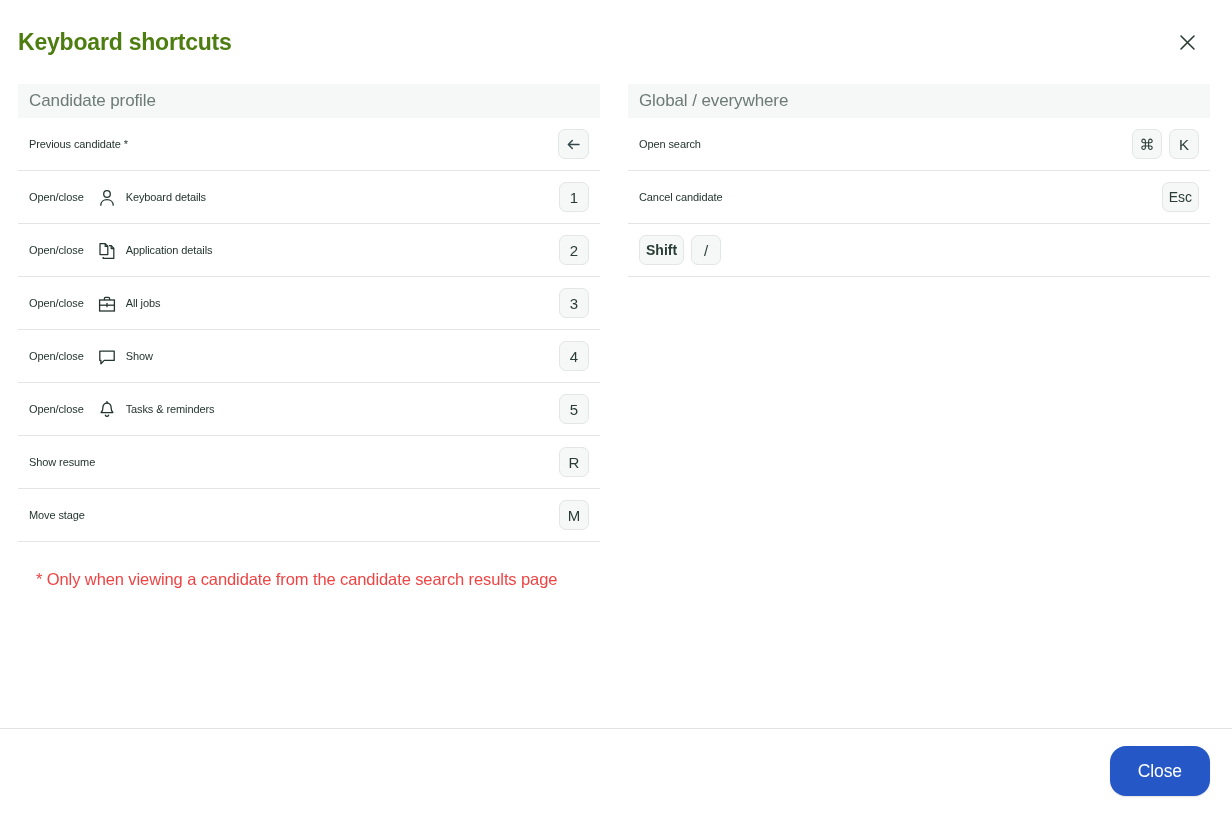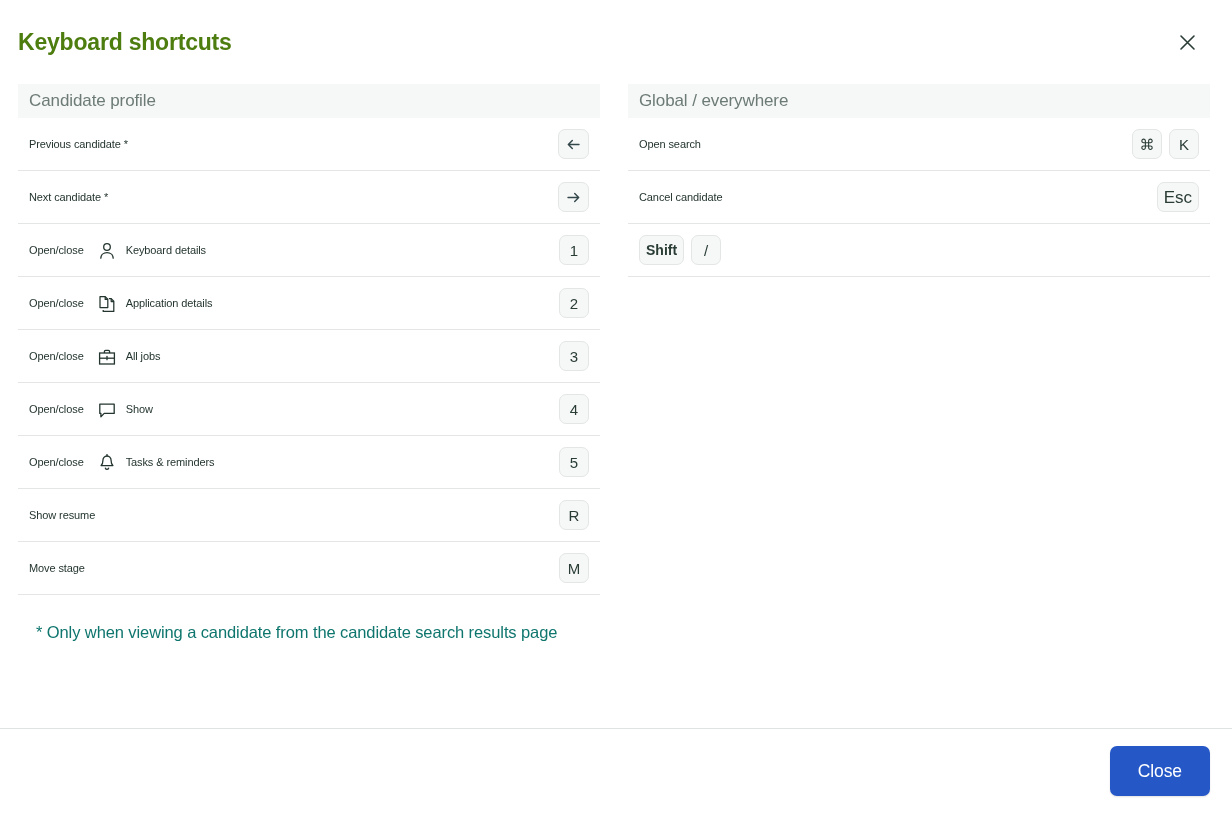--- a/index.html
+++ b/index.html
@@ -118,26 +118,26 @@
     border: 1px solid #e3e6e5;
     border-radius: 7px;
     display: flex;
     align-items: center;
     justify-content: center;
     font-size: 15px;
     color: #2a3d35;
     line-height: 1;
   }
   .key.key-wide { min-width: 38px; font-size: 14px; font-weight: bold; }
-  .key.key-sm { font-size: 17px; }
+  .key.key-sm { font-size: 14px; }
   .key svg { display: block; }
 
   .footnote {
     font-size: 16.5px;
-    color: #0f766e;
+    color: #ef4444;
     padding: 0 18px;
     margin-top: 28px;
     letter-spacing: -0.1px;
   }
 
   
   .modal-footer {
     position: absolute;
     left: 0;
     top: 728px;
@@ -147,21 +147,21 @@
     display: flex;
     align-items: center;
     justify-content: flex-end;
     padding: 0 22px;
     background: #ffffff;
   }
   .btn-primary {
     background: #2557c7;
     color: #ffffff;
     border: none;
-    border-radius: 7px;
+    border-radius: 16px;
     height: 50px;
     padding: 0 28px;
     font-size: 17.5px;
     font-family: "Liberation Sans", sans-serif;
     cursor: pointer;
     letter-spacing: -0.1px;
     box-shadow: 0 1px 2px rgba(0,0,0,0.12);
   }
 </style>
 </head>
@@ -191,32 +191,20 @@
             <div class="keys">
               <span class="key">
                 <svg width="17" height="17" viewBox="0 0 17 17" fill="none" xmlns="http://www.w3.org/2000/svg">
                   <path d="M14 8.5H3.3M3.3 8.5l4-4M3.3 8.5l4 4" stroke="#33474a" stroke-width="1.4" stroke-linecap="round" stroke-linejoin="round"></path>
                 </svg>
               </span>
             </div>
           </div>
           <div class="shortcut-row">
             <div class="shortcut-label">
-              <span>Next candidate *</span>
-            </div>
-            <div class="keys">
-              <span class="key">
-                <svg width="17" height="17" viewBox="0 0 17 17" fill="none" xmlns="http://www.w3.org/2000/svg">
-                  <path d="M3 8.5h10.7M13.7 8.5l-4-4M13.7 8.5l-4 4" stroke="#33474a" stroke-width="1.4" stroke-linecap="round" stroke-linejoin="round"></path>
-                </svg>
-              </span>
-            </div>
-          </div>
-          <div class="shortcut-row">
-            <div class="shortcut-label">
               <span>Open/close</span>
               <span class="label-icon">
                 <svg width="20" height="20" viewBox="0 0 20 20" fill="none" xmlns="http://www.w3.org/2000/svg">
                   <circle cx="10" cy="6" r="3.3" stroke="#24352e" stroke-width="1.3"></circle>
                   <path d="M3.8 17.2c0-3.4 2.8-5.6 6.2-5.6s6.2 2.2 6.2 5.6" stroke="#24352e" stroke-width="1.3" stroke-linecap="round"></path>
                 </svg>
               </span>
               <span>Keyboard details</span>
             </div>
             <div class="keys">

